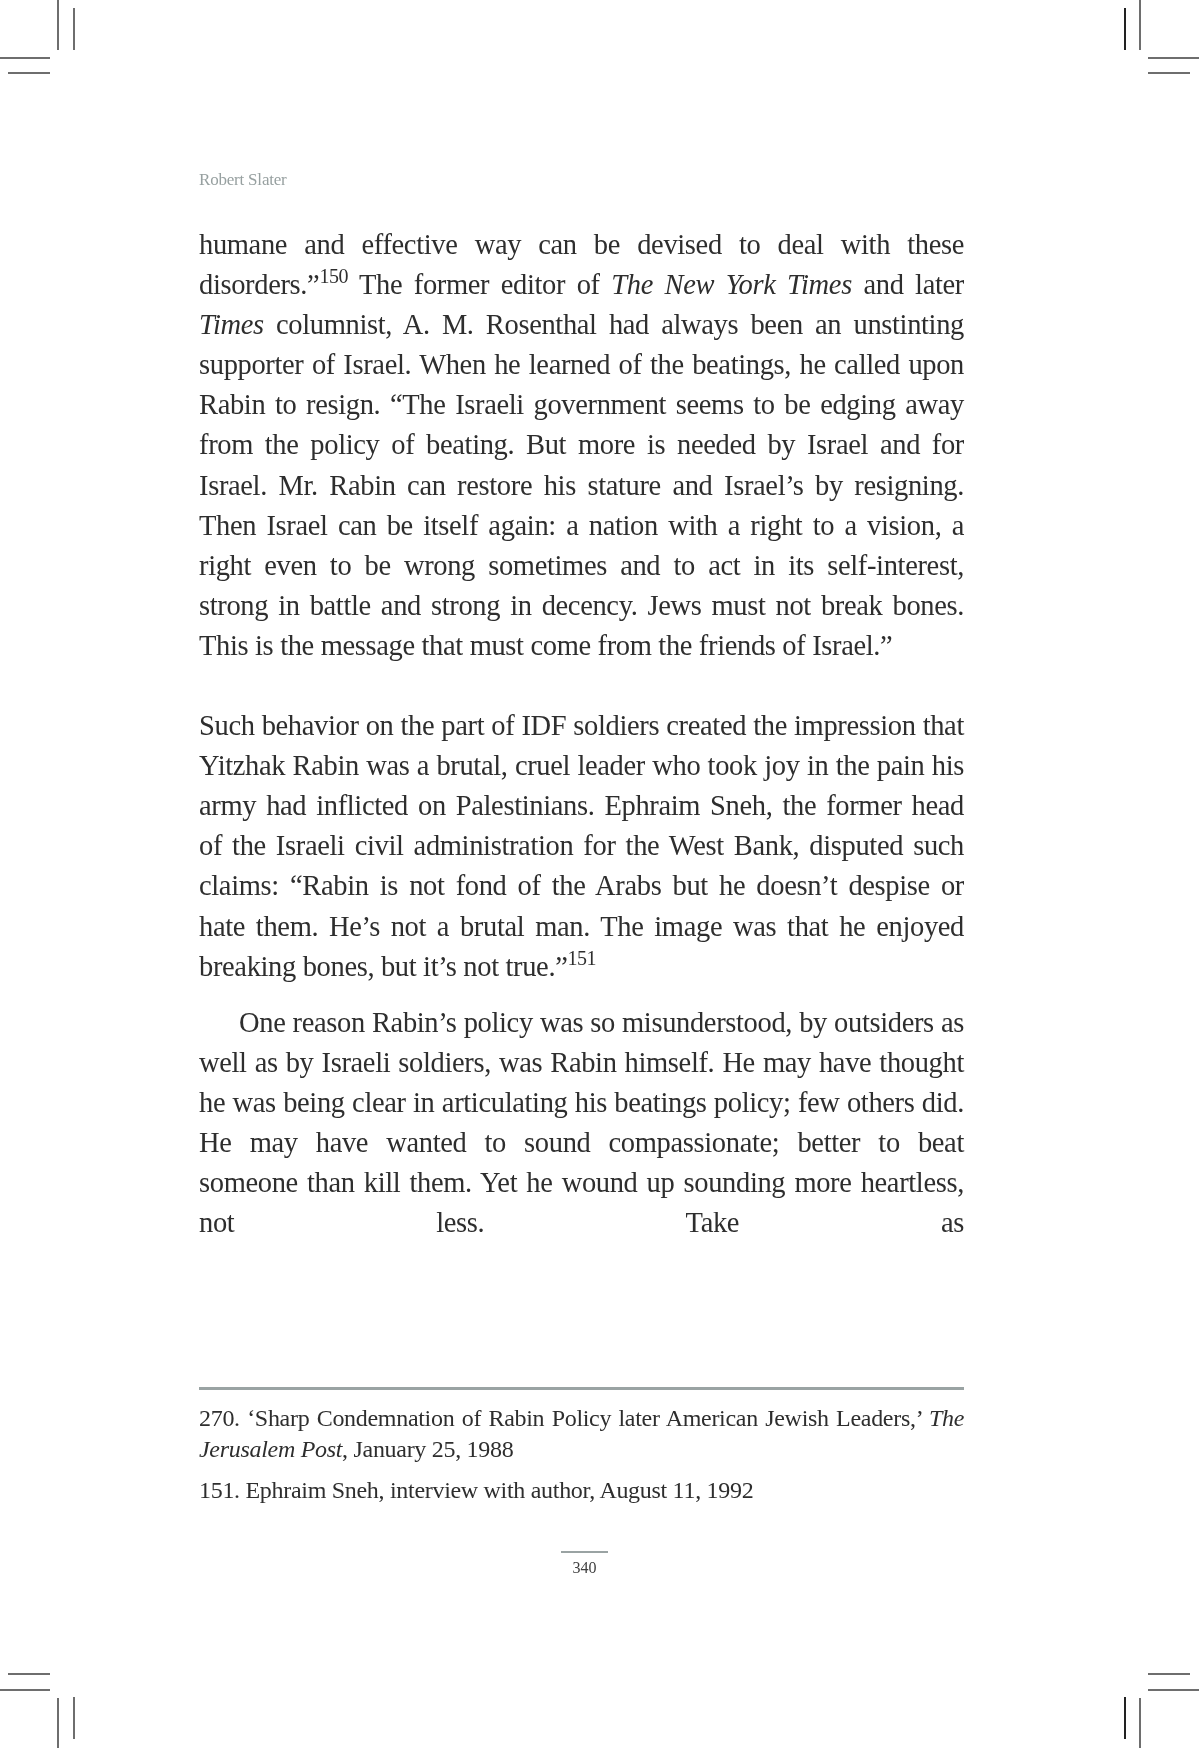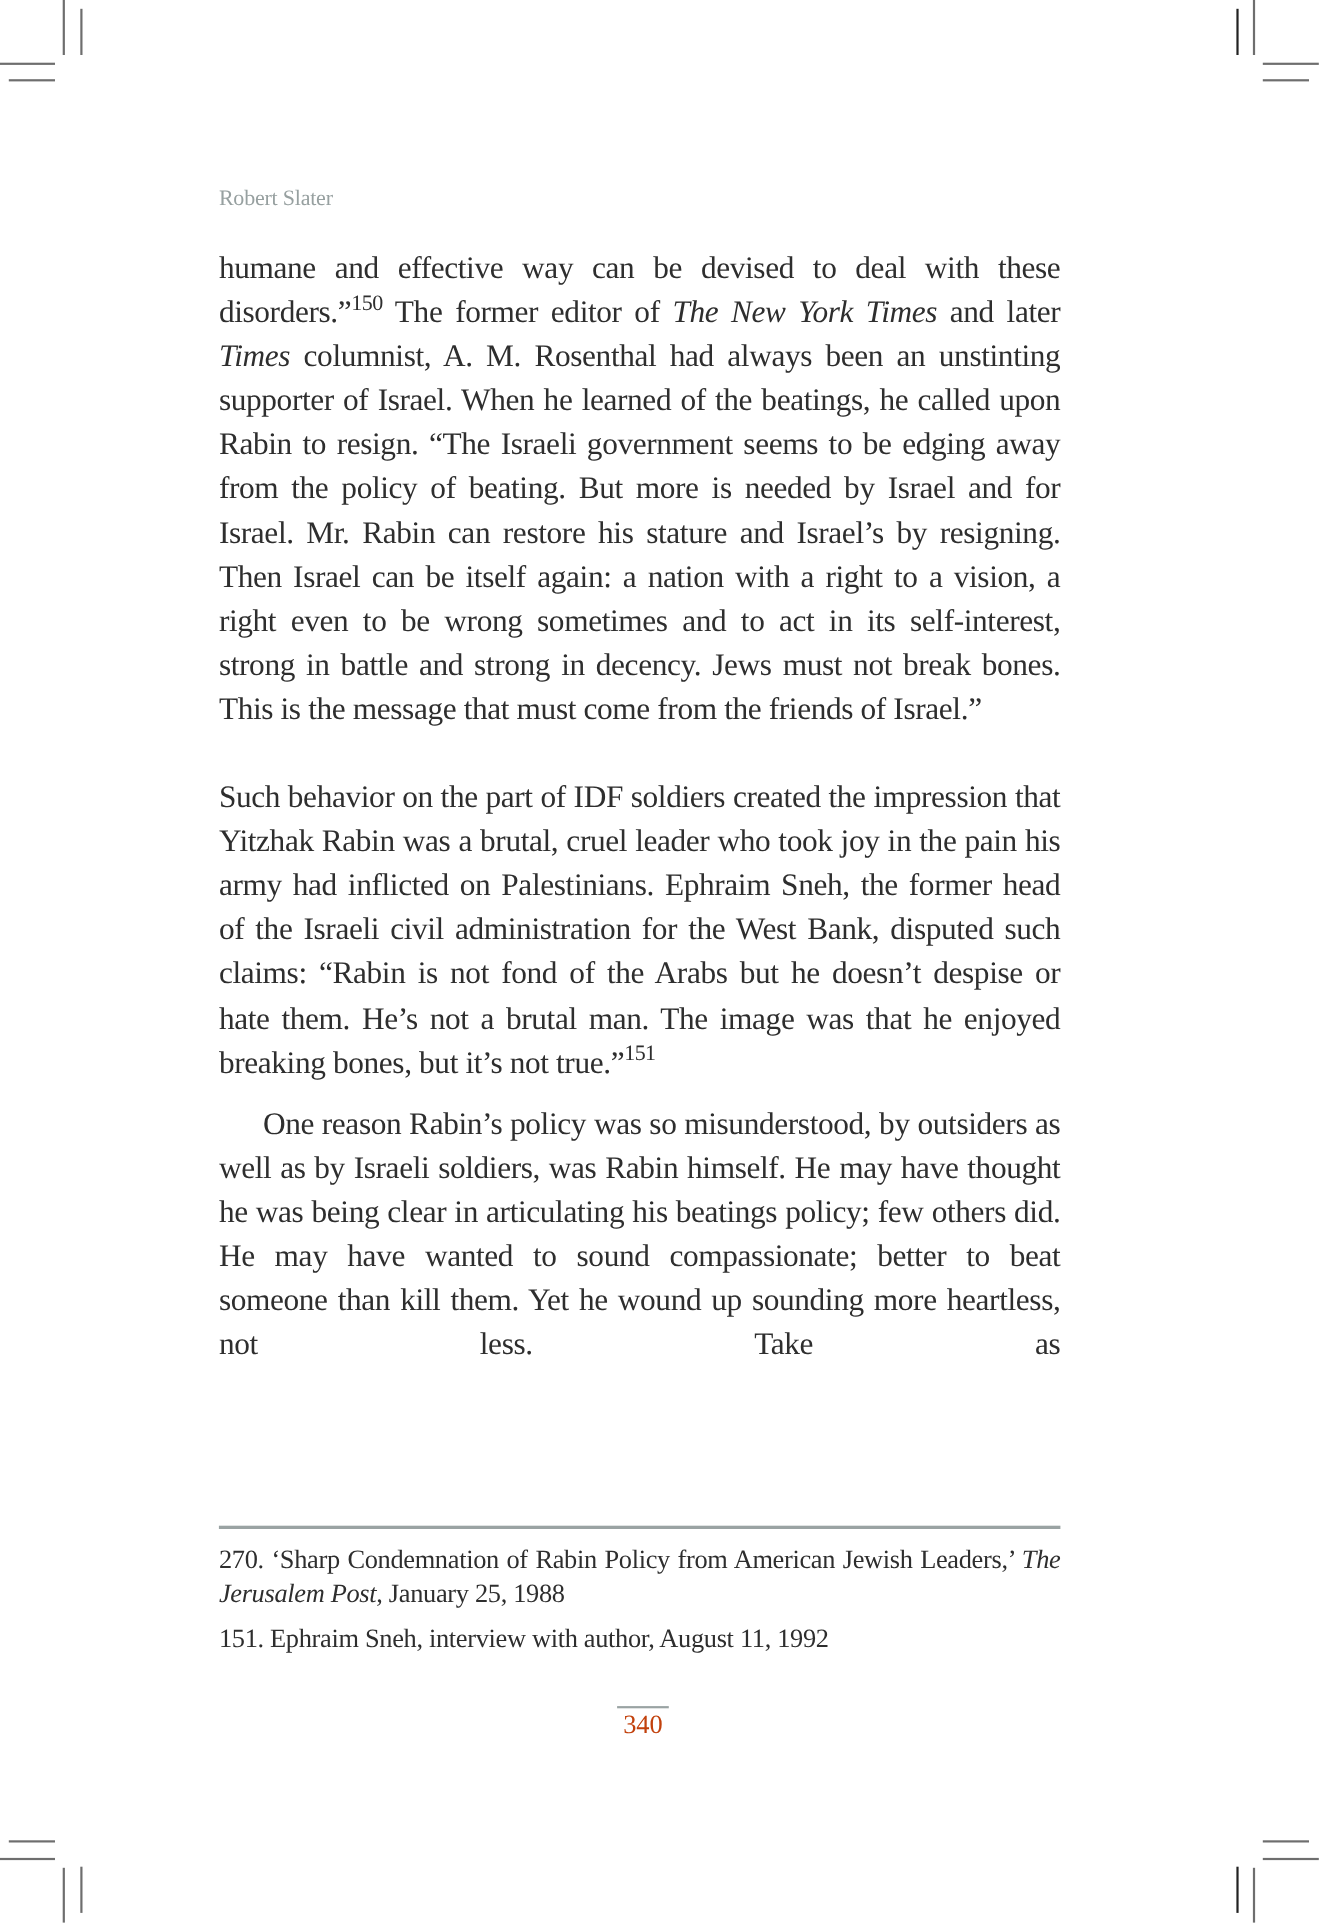--- a/index.html
+++ b/index.html
@@ -20,21 +20,21 @@
       background: #6e6e6e;
     }
     .crop.v { width: 2px; }
     .crop.h { height: 2px; }
     .crop.dark { background: #222; }
 
     .running-head {
       position: absolute;
       left: 199px;
       top: 166px;
-      font-size: 20px;
+      font-size: 17px;
       line-height: 28px;
       color: #97a0a0;
       letter-spacing: -0.2px;
     }
 
     .body-text {
       position: absolute;
       left: 199px;
       top: 225px;
       width: 765px;
@@ -92,23 +92,23 @@
       width: 47px;
       height: 2px;
       background: #9aa3a3;
     }
     .folio {
       position: absolute;
       left: 561px;
       top: 1554px;
       width: 47px;
       text-align: center;
-      font-size: 24px;
+      font-size: 16px;
       line-height: 28px;
-      color: #c2410c;
+      color: #404040;
     }
   </style>
 </head>
 <body>
 
 <div class="crop v" style="left:57px;top:0;height:50px;"></div>
 <div class="crop v" style="left:73px;top:8px;height:42px;"></div>
 <div class="crop h" style="left:0;top:57px;width:50px;"></div>
 <div class="crop h" style="left:8px;top:72px;width:42px;"></div>
 
@@ -138,21 +138,21 @@
   </p>
   <p class="indent last-line-justify">
     <span>One reason Rabin’s policy was so misunderstood, by outsiders as well as by Israeli soldiers, was Rabin himself. He may have thought he was being clear in articulating his beatings policy; few others did. He may have wanted to sound compassionate; better to beat someone than kill them. Yet he wound up sounding more heartless, not less. Take as</span>
   </p>
 </div>
 
 <div class="fn-rule"></div>
 
 <div class="footnotes">
   <p>
-    <span>270.</span><span> ‘Sharp Condemnation of Rabin Policy from American Jewish Leaders,’ </span><em>The Jerusalem Post</em><span>, January 25, 1988</span>
+    <span>270.</span><span> ‘Sharp Condemnation of Rabin Policy later American Jewish Leaders,’ </span><em>The Jerusalem Post</em><span>, January 25, 1988</span>
   </p>
   <p>
     <span>151.</span><span> Ephraim Sneh, interview with author, August 11, 1992</span>
   </p>
 </div>
 
 <div class="folio-rule"></div>
 <div class="folio">340</div>
 
 </body></html>

